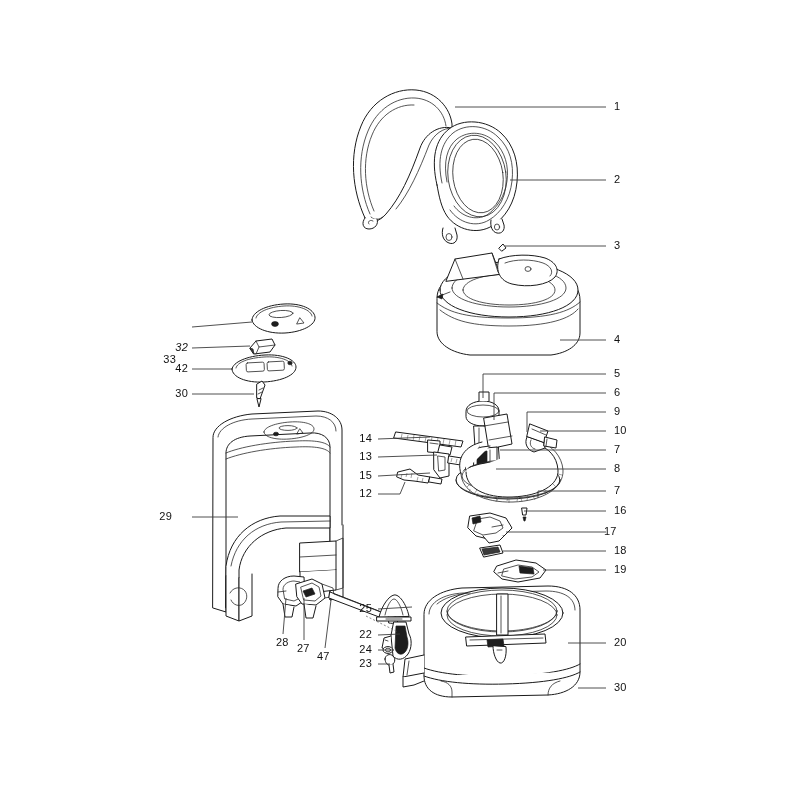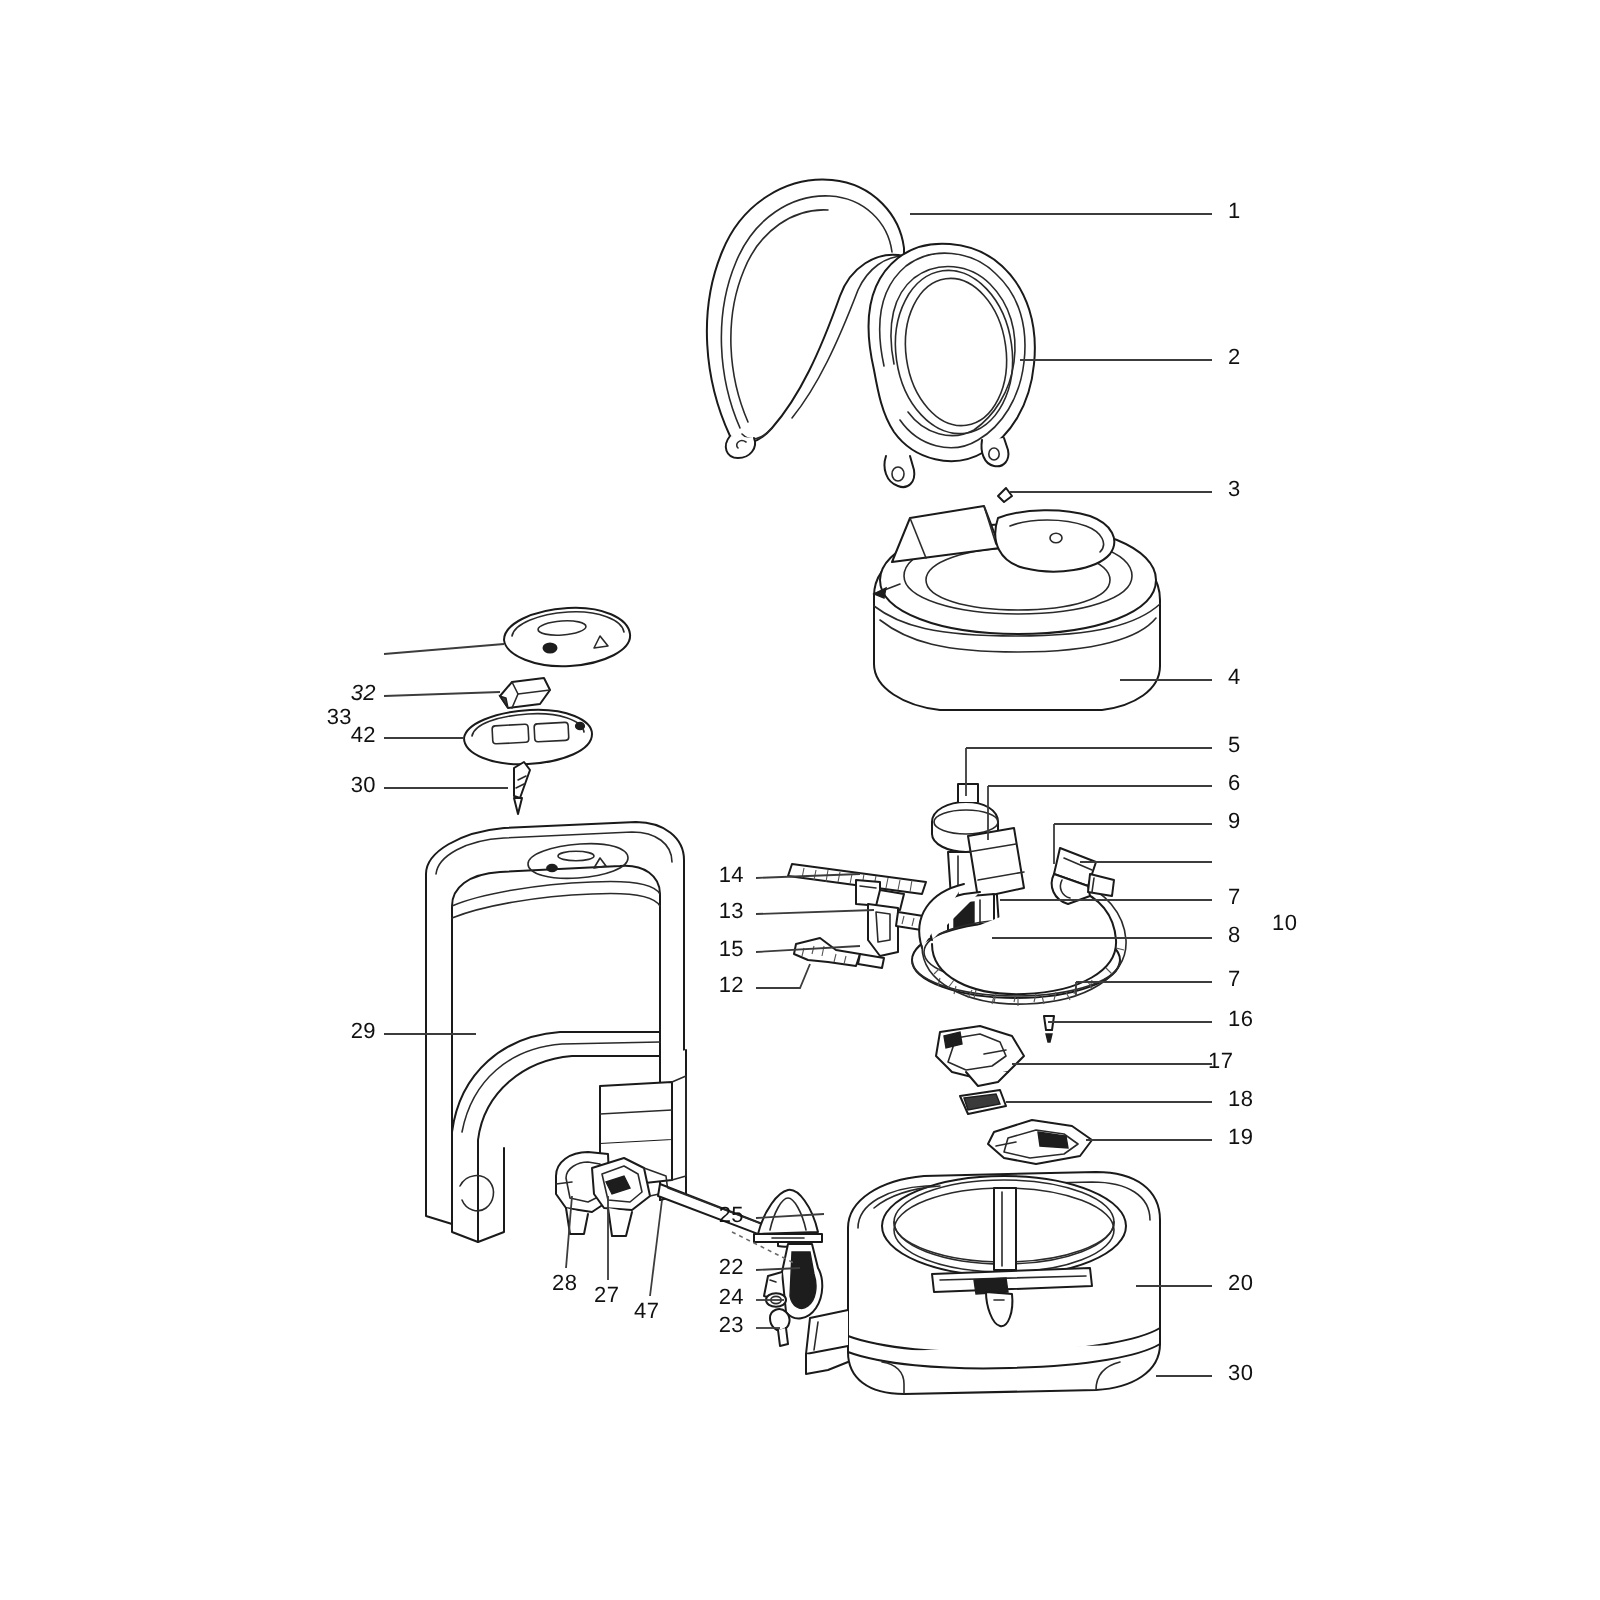--- a/index.html
+++ b/index.html
@@ -432,36 +432,36 @@
 
   </svg>
 
   <div class="callout-label callout-right" style="left:614px; top:101px;">1</div>
   <div class="callout-label callout-right" style="left:614px; top:174px;">2</div>
   <div class="callout-label callout-right" style="left:614px; top:240px;">3</div>
   <div class="callout-label callout-right" style="left:614px; top:334px;">4</div>
   <div class="callout-label callout-right" style="left:614px; top:368px;">5</div>
   <div class="callout-label callout-right" style="left:614px; top:387px;">6</div>
   <div class="callout-label callout-right" style="left:614px; top:406px;">9</div>
-  <div class="callout-label callout-right" style="left:636px; top:425px;margin-top:32px;">10</div>
+  <div class="callout-label callout-right" style="left:614px; top:425px;">10</div>
   <div class="callout-label callout-right" style="left:614px; top:444px;">7</div>
   <div class="callout-label callout-right" style="left:614px; top:463px;">8</div>
   <div class="callout-label callout-right" style="left:614px; top:485px;">7</div>
   <div class="callout-label callout-right" style="left:614px; top:505px;">16</div>
   <div class="callout-label callout-right" style="left:604px; top:526px;">17</div>
   <div class="callout-label callout-right" style="left:614px; top:545px;">18</div>
   <div class="callout-label callout-right" style="left:614px; top:564px;">19</div>
   <div class="callout-label callout-right" style="left:614px; top:637px;">20</div>
   <div class="callout-label callout-right" style="left:614px; top:682px;">30</div>
 
   <div class="callout-label callout-left" style="left:140px; width:36px; top:321px;margin-top:33px;">33</div>
   <div class="callout-label callout-left" style="left:152px; width:36px; top:342px;font-style:italic;">32</div>
   <div class="callout-label callout-left" style="left:152px; width:36px; top:363px;">42</div>
   <div class="callout-label callout-left" style="left:152px; width:36px; top:388px;">30</div>
-  <div class="callout-label callout-left" style="left:152px; width:36px; top:511px;">29</div>
+  <div class="callout-label callout-left" style="left:136px; width:36px; top:511px;">29</div>
 
   <div class="callout-label callout-left" style="left:340px; width:32px; top:433px;">14</div>
   <div class="callout-label callout-left" style="left:340px; width:32px; top:451px;">13</div>
   <div class="callout-label callout-left" style="left:340px; width:32px; top:470px;">15</div>
   <div class="callout-label callout-left" style="left:340px; width:32px; top:488px;">12</div>
 
   <div class="callout-label callout-left" style="left:340px; width:32px; top:603px;">25</div>
   <div class="callout-label callout-left" style="left:340px; width:32px; top:629px;">22</div>
   <div class="callout-label callout-left" style="left:340px; width:32px; top:644px;">24</div>
   <div class="callout-label callout-left" style="left:340px; width:32px; top:658px;">23</div>

